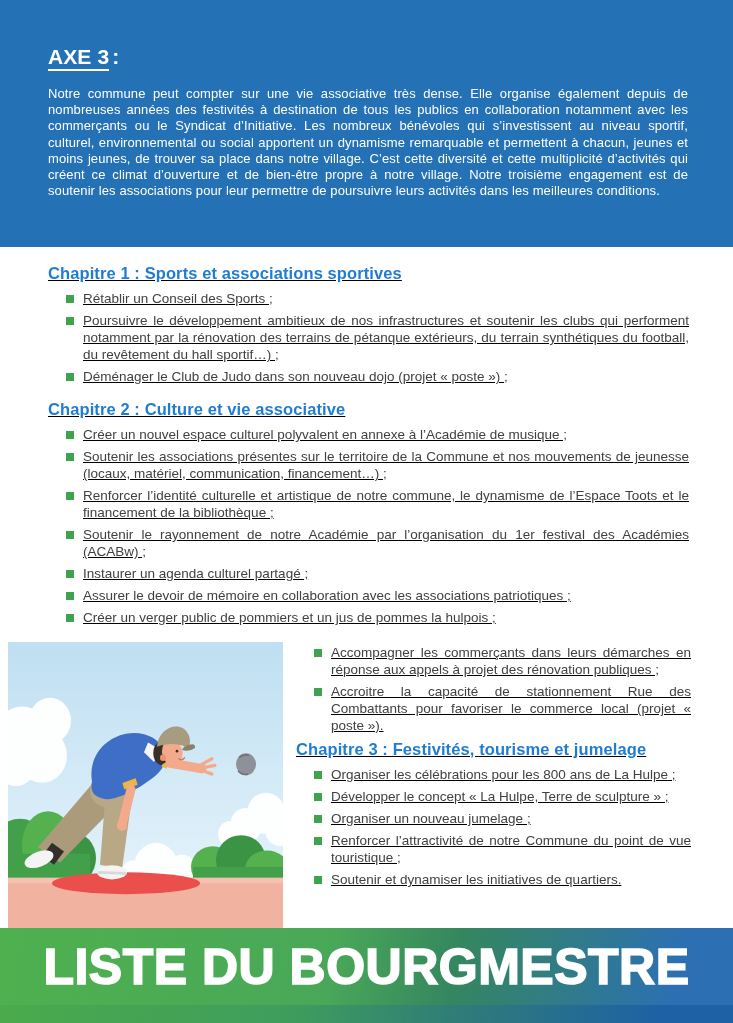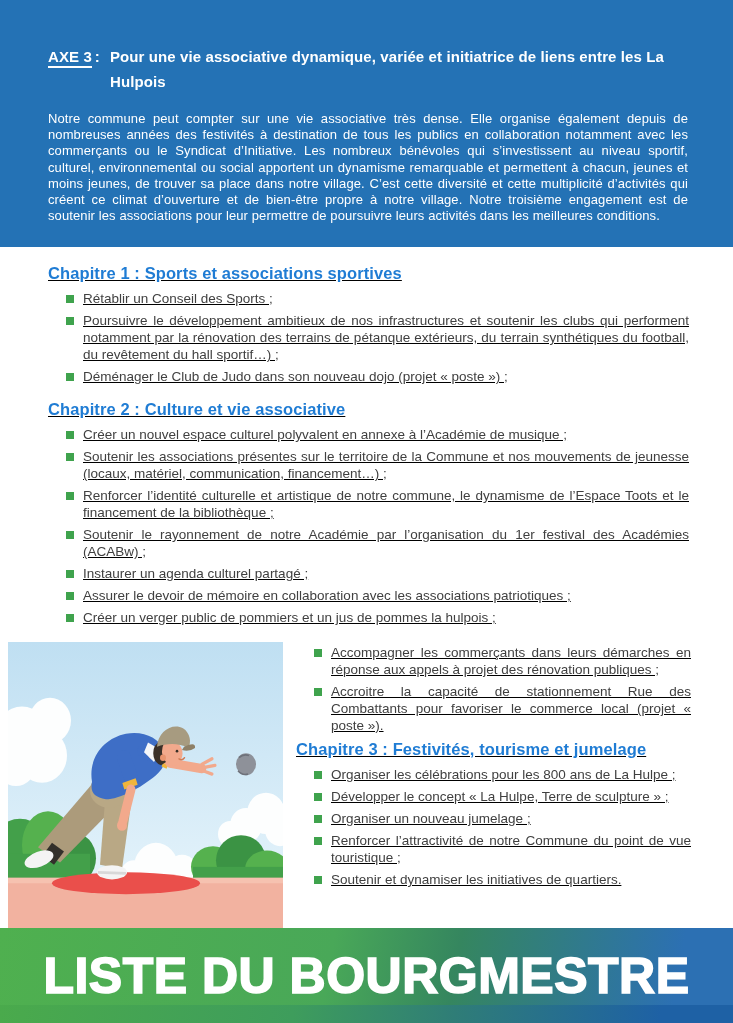--- a/index.html
+++ b/index.html
@@ -2,21 +2,21 @@
 <html><head>
 <meta charset="utf-8">
 <style>
   * { margin:0; padding:0; box-sizing:border-box; }
   html,body { background:#ffffff; }
   body { font-family:"Liberation Sans", sans-serif; }
   .page { width:733px; height:1023px; background:#ffffff; display:flex; flex-direction:column; overflow:hidden; position:relative; }
 
   
   .hero { height:247px; flex:0 0 auto; background:#2472B5; color:#ffffff; padding:44px 45px 0 48px; }
-  .hero-title { display:flex; font-weight:700; font-size:15px; line-height:25px; letter-spacing:.1px; }
+  .hero-title { display:flex; font-weight:700; font-size:21px; line-height:25px; letter-spacing:.1px; }
   .axe-label-wrap { white-space:nowrap; margin-right:10px; }
   .axe-label { border-bottom:2.5px solid #ffffff; padding-bottom:1px; }
   .axe-colon { margin-left:3px; }
   .hero-title-text { flex:1; }
   .hero-intro { margin-top:17px; font-size:13px; line-height:16.2px; text-align:justify; letter-spacing:.1px; }
 
   
   .main { flex:1 1 auto; display:flex; flex-direction:column; padding-top:16px; min-height:0;text-decoration:underline; }
   .content-pad { padding:0 44px 0 48px; }
   .chapter-title { color:#1F7CD4; font-size:16.5px; line-height:21px; font-weight:700; margin-bottom:6px; letter-spacing:.1px; }
@@ -30,33 +30,32 @@
   
   .two-col { flex:1 1 auto; display:flex; align-items:stretch; min-height:0; margin-top:2px; }
   .illus { flex:0 0 275px; width:275px; margin-left:8px; min-height:0; }
   .illus svg { display:block; width:100%; height:100%; }
   .rcol { flex:1; padding:2px 42px 0 13px; min-width:0; }
   .rcol .chapter-title { margin-top:4px; }
   .rcol ul.bullets { padding-left:18px; }
   .rcol ul.bullets li { margin-bottom:5px; }
 
   
-  .banner { flex:0 0 auto; height:77px; background:linear-gradient(100deg,#4FB04F 0%,#49A858 45%,#35865F 62%,#2C70B3 92%); display:flex; align-items:flex-end; justify-content:center; }
+  .banner { flex:0 0 auto; height:77px; background:linear-gradient(100deg,#4FB04F 0%,#49A858 45%,#35865F 62%,#2C70B3 92%); display:flex; align-items:center; justify-content:center; }
   .banner-title { color:#ffffff; font-size:50px; font-weight:700; letter-spacing:.5px; white-space:nowrap; -webkit-text-stroke:1.6px #ffffff; }
   .footer-stripe { flex:0 0 auto; height:18px; background:linear-gradient(95deg,#4AAA4C 0%,#3E9D5C 40%,#2F7D77 62%,#1E61A5 90%); }
 </style>
 </head>
 <body>
 
 <div class="page">
 
   <header class="hero">
     <div class="hero-title">
       <span class="axe-label-wrap"><span class="axe-label">AXE 3</span><span class="axe-colon">:</span></span>
-      <span class="hero-title-text">Pour une vie associative dynamique, variée et initiatrice de liens entre les La Hulpois</span>
     </div>
     <p class="hero-intro">Notre commune peut compter sur une vie associative très dense. Elle organise également depuis de nombreuses années des festivités à destination de tous les publics en collaboration notamment avec les commerçants ou le Syndicat d’Initiative. Les nombreux bénévoles qui s’investissent au niveau sportif, culturel, environnemental ou social apportent un dynamisme remarquable et permettent à chacun, jeunes et moins jeunes, de trouver sa place dans notre village. C’est cette diversité et cette multiplicité d’activités qui créent ce climat d’ouverture et de bien-être propre à notre village. Notre troisième engagement est de soutenir les associations pour leur permettre de poursuivre leurs activités dans les meilleures conditions.</p>
   </header>
 
   <main class="main">
 
     <section class="chapter content-pad">
       <h2 class="chapter-title">Chapitre 1 : Sports et associations sportives</h2>
       <ul class="bullets">
         <li>

